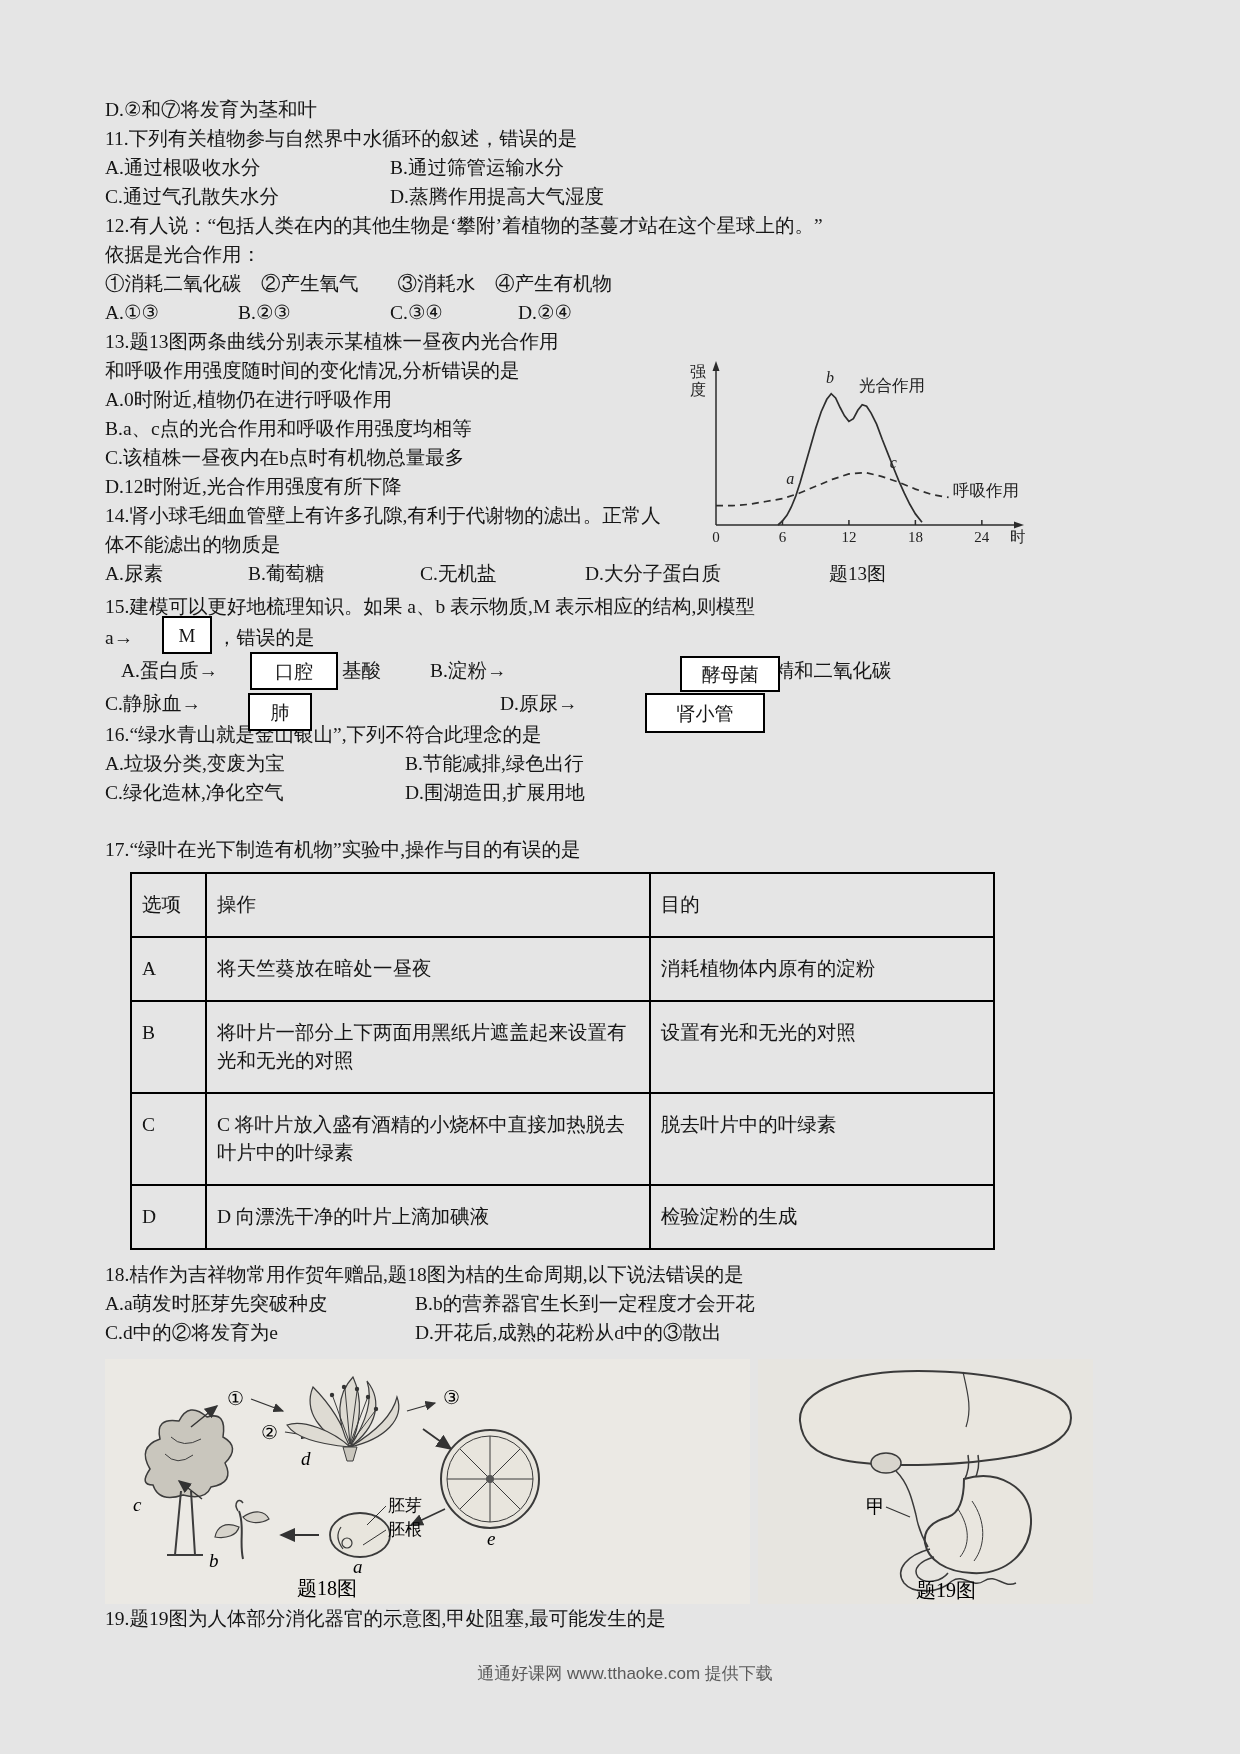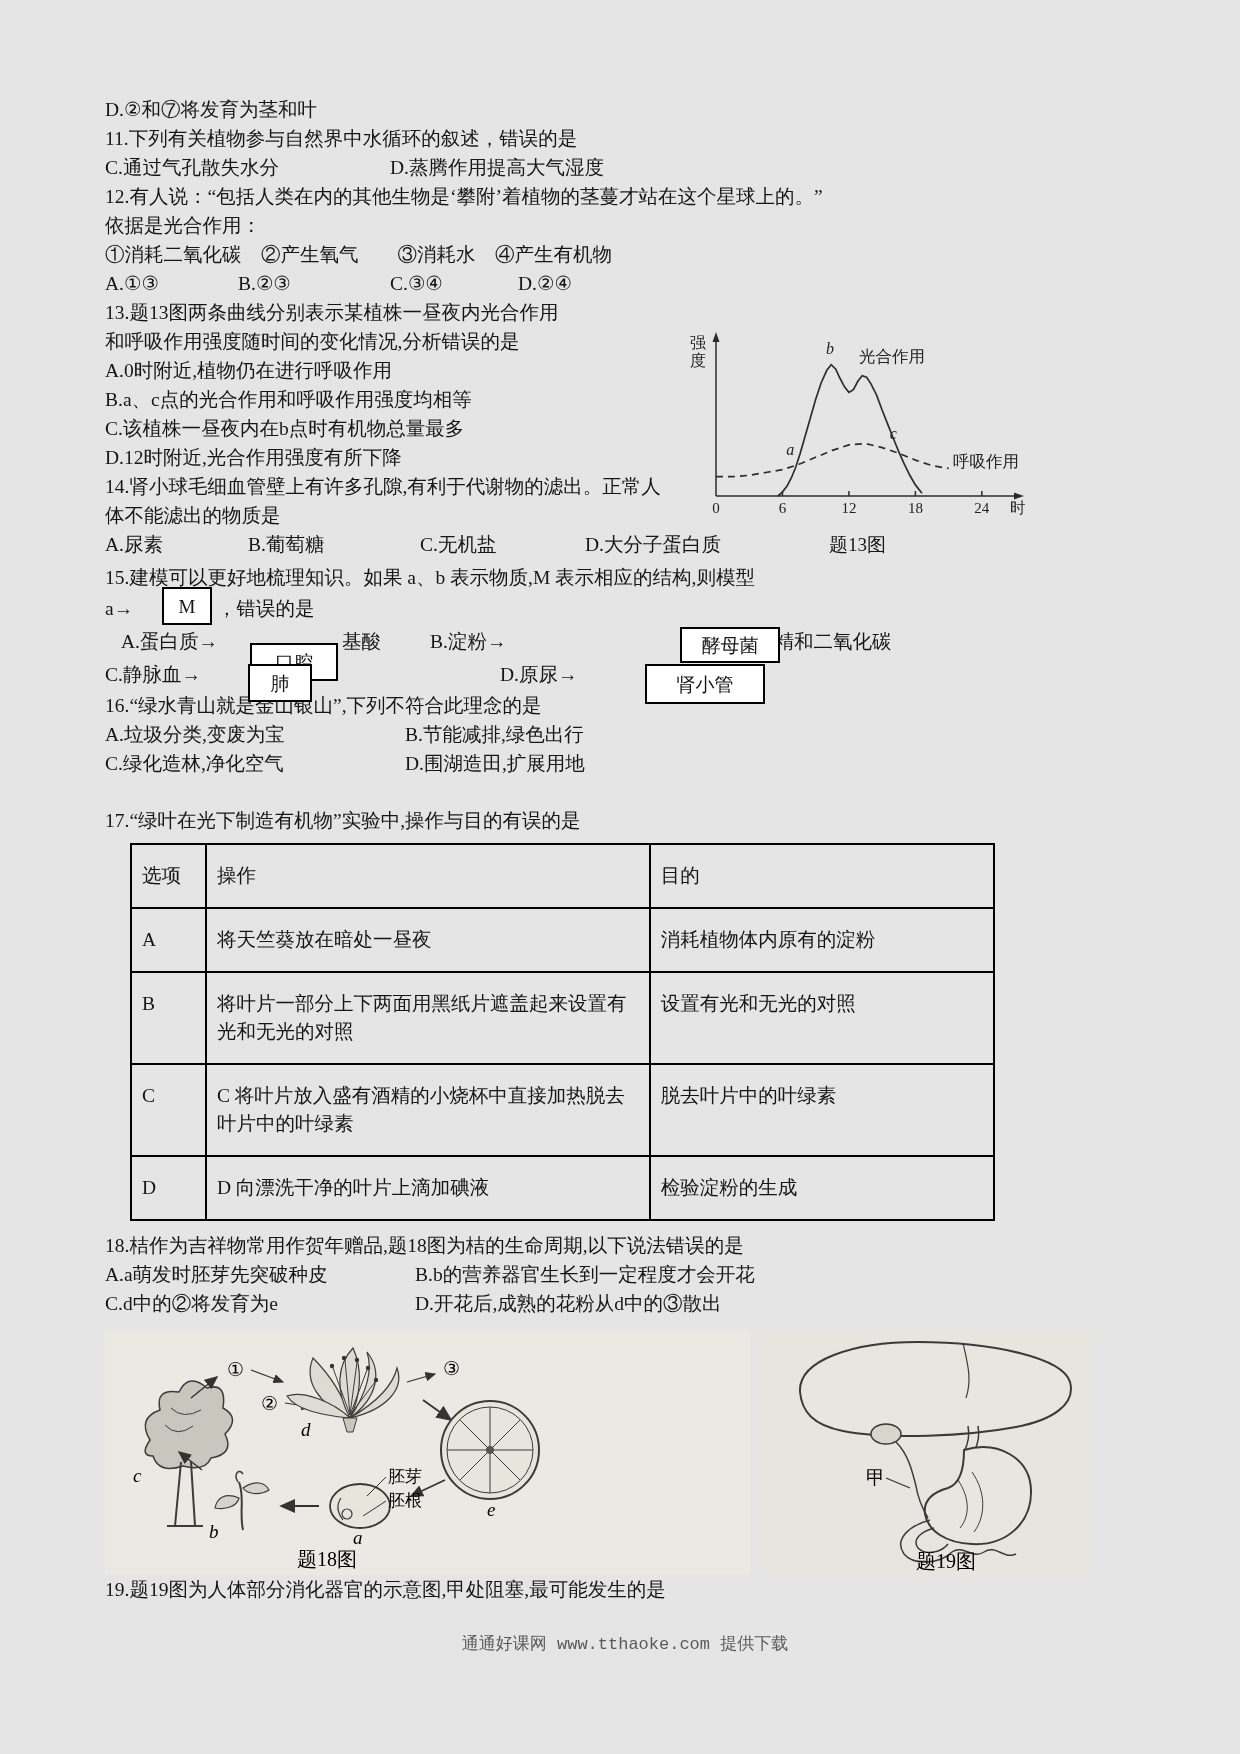--- a/index.html
+++ b/index.html
@@ -31,31 +31,35 @@
   table.t17 th,table.t17 td{border:2px solid #000;padding:17px 10px;line-height:28px;
         font-weight:normal;text-align:left;vertical-align:top}
   .colA{width:75px}.colB{width:445px}.colC{width:345px}
 
   .figrow{display:flex;gap:8px;margin-top:12px}
   .fig18bg{background:#ebe9e4}
   .fig19bg{background:#e7e5e0}
   svg text{font-family:"Liberation Serif","DejaVu Serif",serif}
 
   .footer{margin-top:26px;text-align:center;font-size:17px;color:#5a5a5a;
-          font-family:Liberation Mono, monospace}
+          font-family:Liberation Sans, sans-serif}
   .sp{margin-top:28px}
 </style>
 </head>
 <body>
 
 <div class="page">
   <div class="content">
 
     <p>D.②和⑦将发育为茎和叶</p>
     <p>11.下列有关植物参与自然界中水循环的叙述，错误的是</p>
+    <p class="optrow">
+      <span class="w285">A.通过根吸收水分</span>
+      <span>B.通过筛管运输水分</span>
+    </p>
     <p class="optrow">
       <span class="w285">C.通过气孔散失水分</span>
       <span>D.蒸腾作用提高大气湿度</span>
     </p>
     <p>12.有人说：“包括人类在内的其他生物是‘攀附’着植物的茎蔓才站在这个星球上的。”</p>
     <p>依据是光合作用：</p>
     <p>①消耗二氧化碳　②产生氧气　　③消耗水　④产生有机物</p>
     <p class="optrow">
       <span class="w133">A.①③</span>
       <span class="w152">B.②③</span>
@@ -127,21 +131,21 @@
       <p>16.“绿水青山就是金山银山”,下列不符合此理念的是</p>
       <p class="optrow">
         <span class="w300">A.垃圾分类,变废为宝</span>
         <span>B.节能减排,绿色出行</span>
       </p>
       <p class="optrow">
         <span class="w300">C.绿化造林,净化空气</span>
         <span>D.围湖造田,扩展用地</span>
       </p>
       <div class="obox" style="left:57px;top:24px;width:50px;height:38px">M</div>
-      <div class="obox" style="left:145px;top:80px;width:88px;height:38px">口腔</div>
+      <div class="obox" style="left:145px;top:60px;width:88px;height:38px">口腔</div>
       <div class="obox" style="left:143px;top:101px;width:64px;height:38px">肺</div>
       <div class="obox" style="left:575px;top:64px;width:100px;height:36px">酵母菌</div>
       <div class="obox" style="left:540px;top:101px;width:120px;height:40px">肾小管</div>
     </div>
 
     <p class="sp">17.“绿叶在光下制造有机物”实验中,操作与目的有误的是</p>
 
     <table class="t17">
       <tbody>
           <tr>

